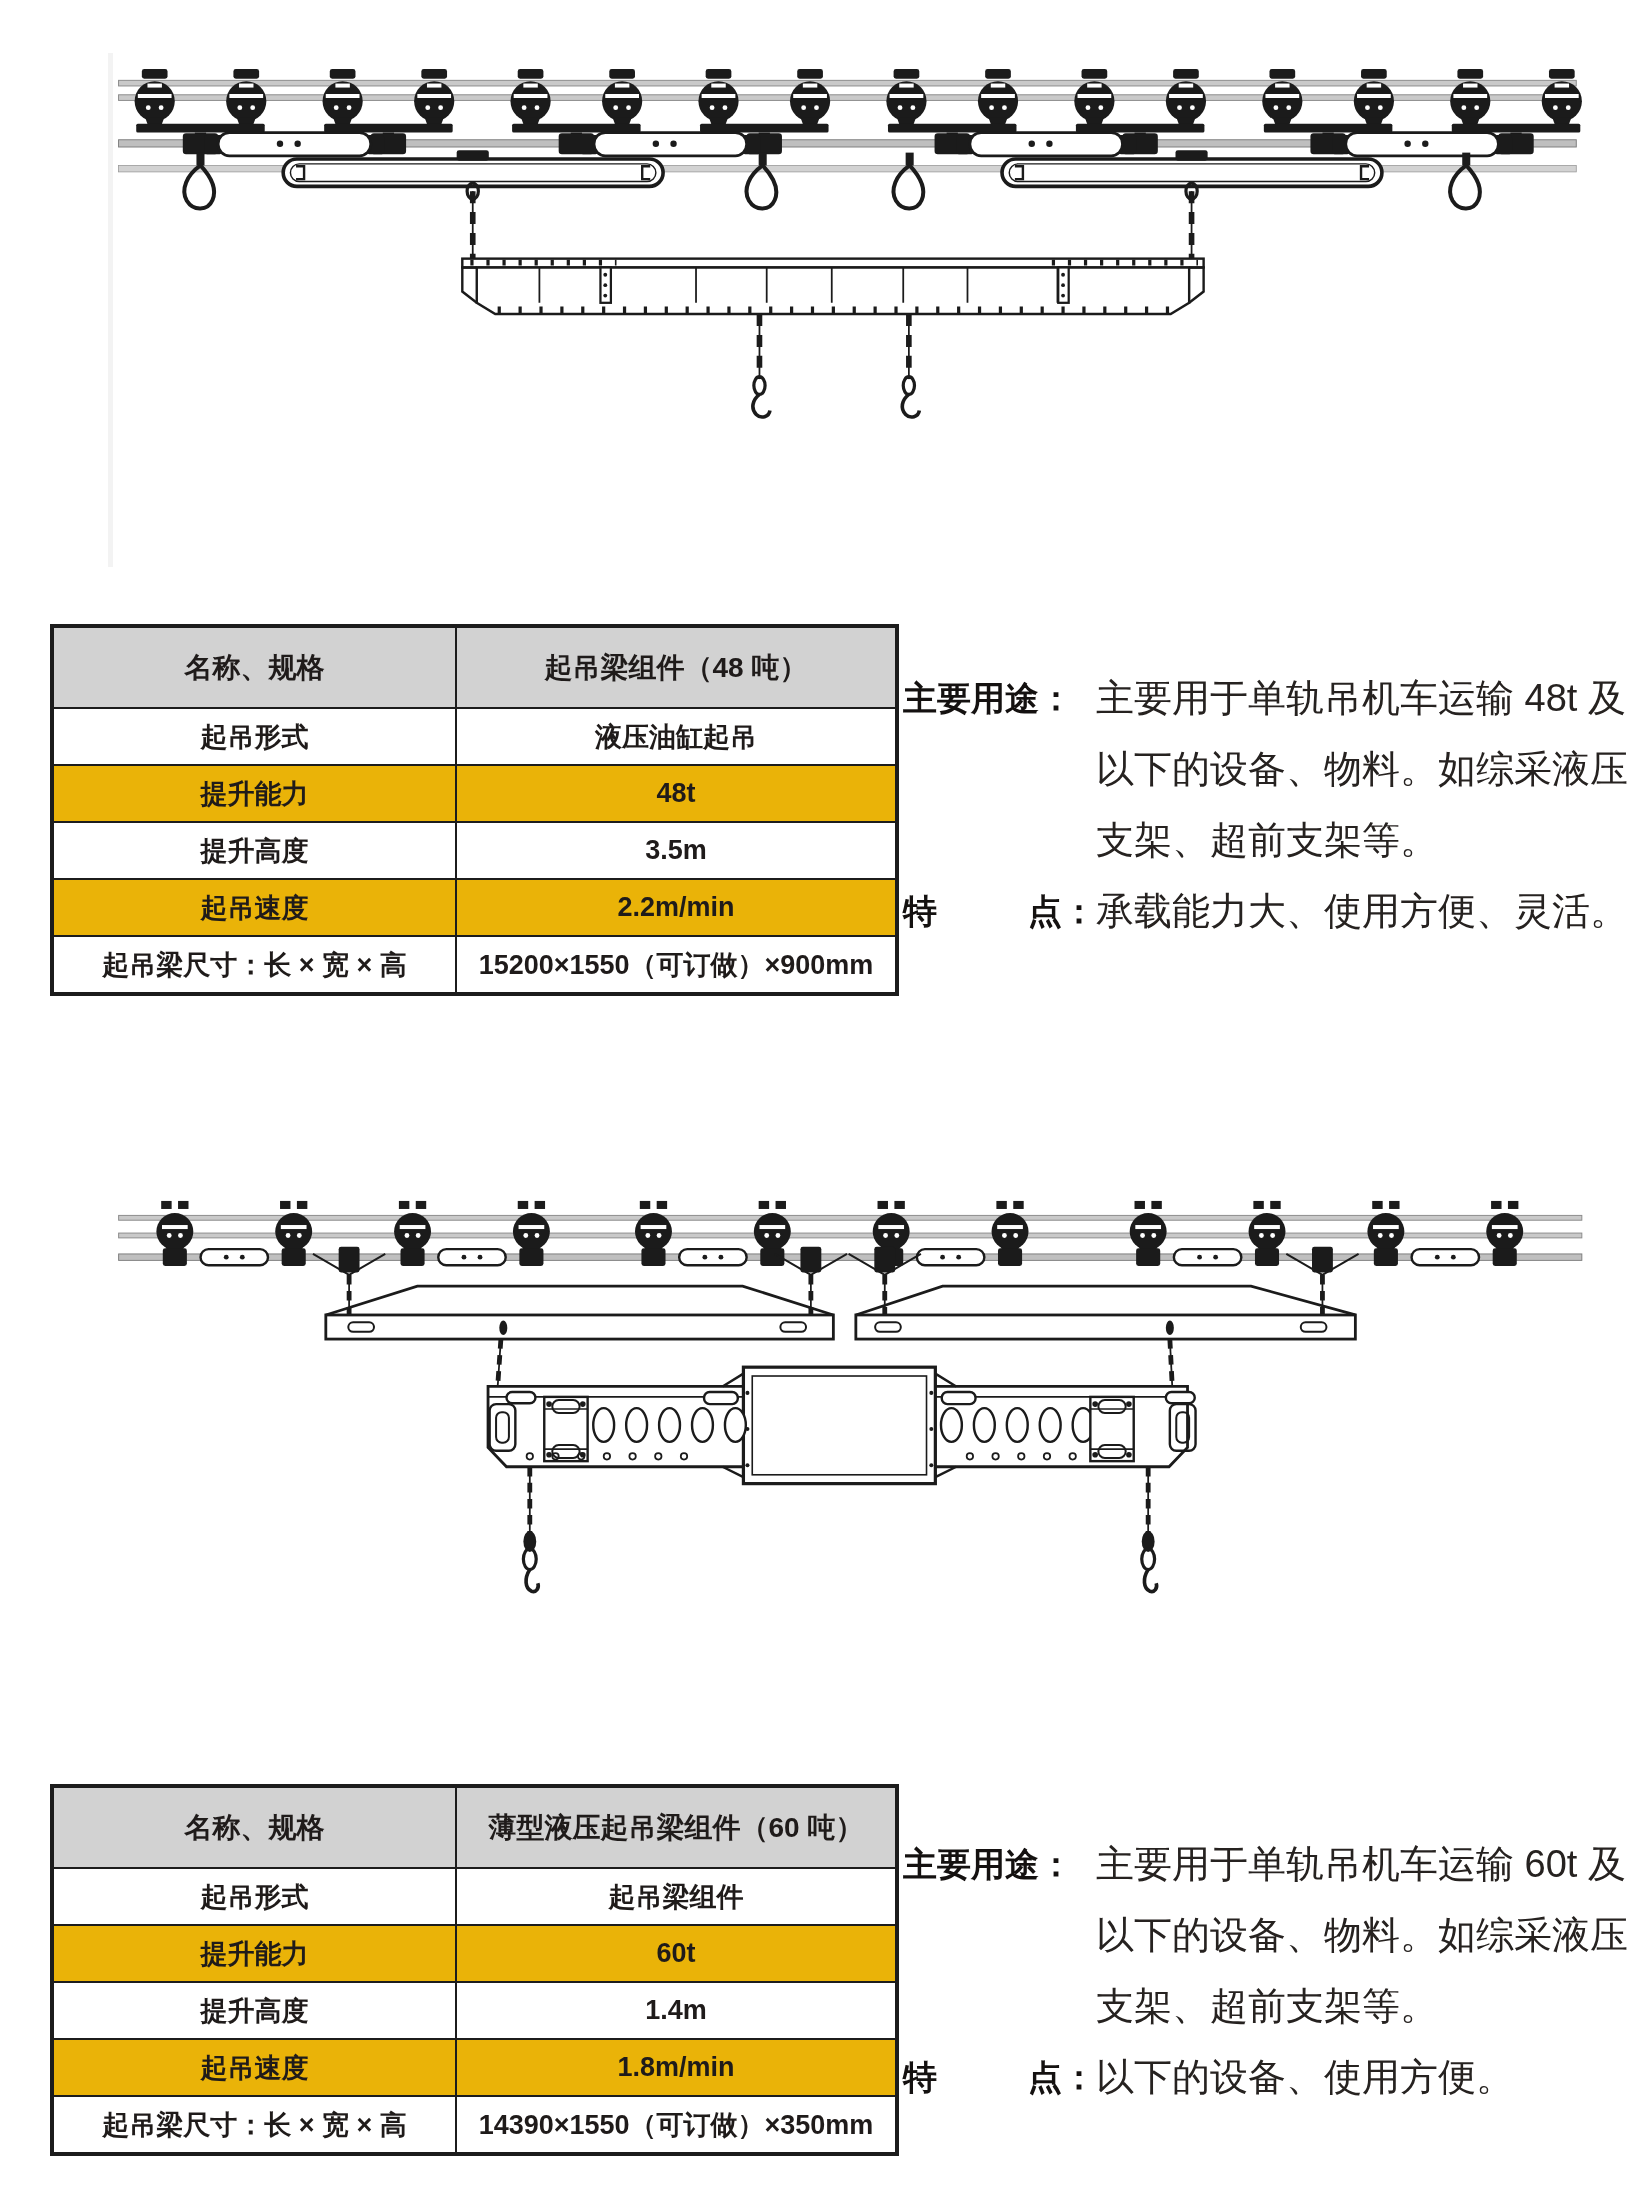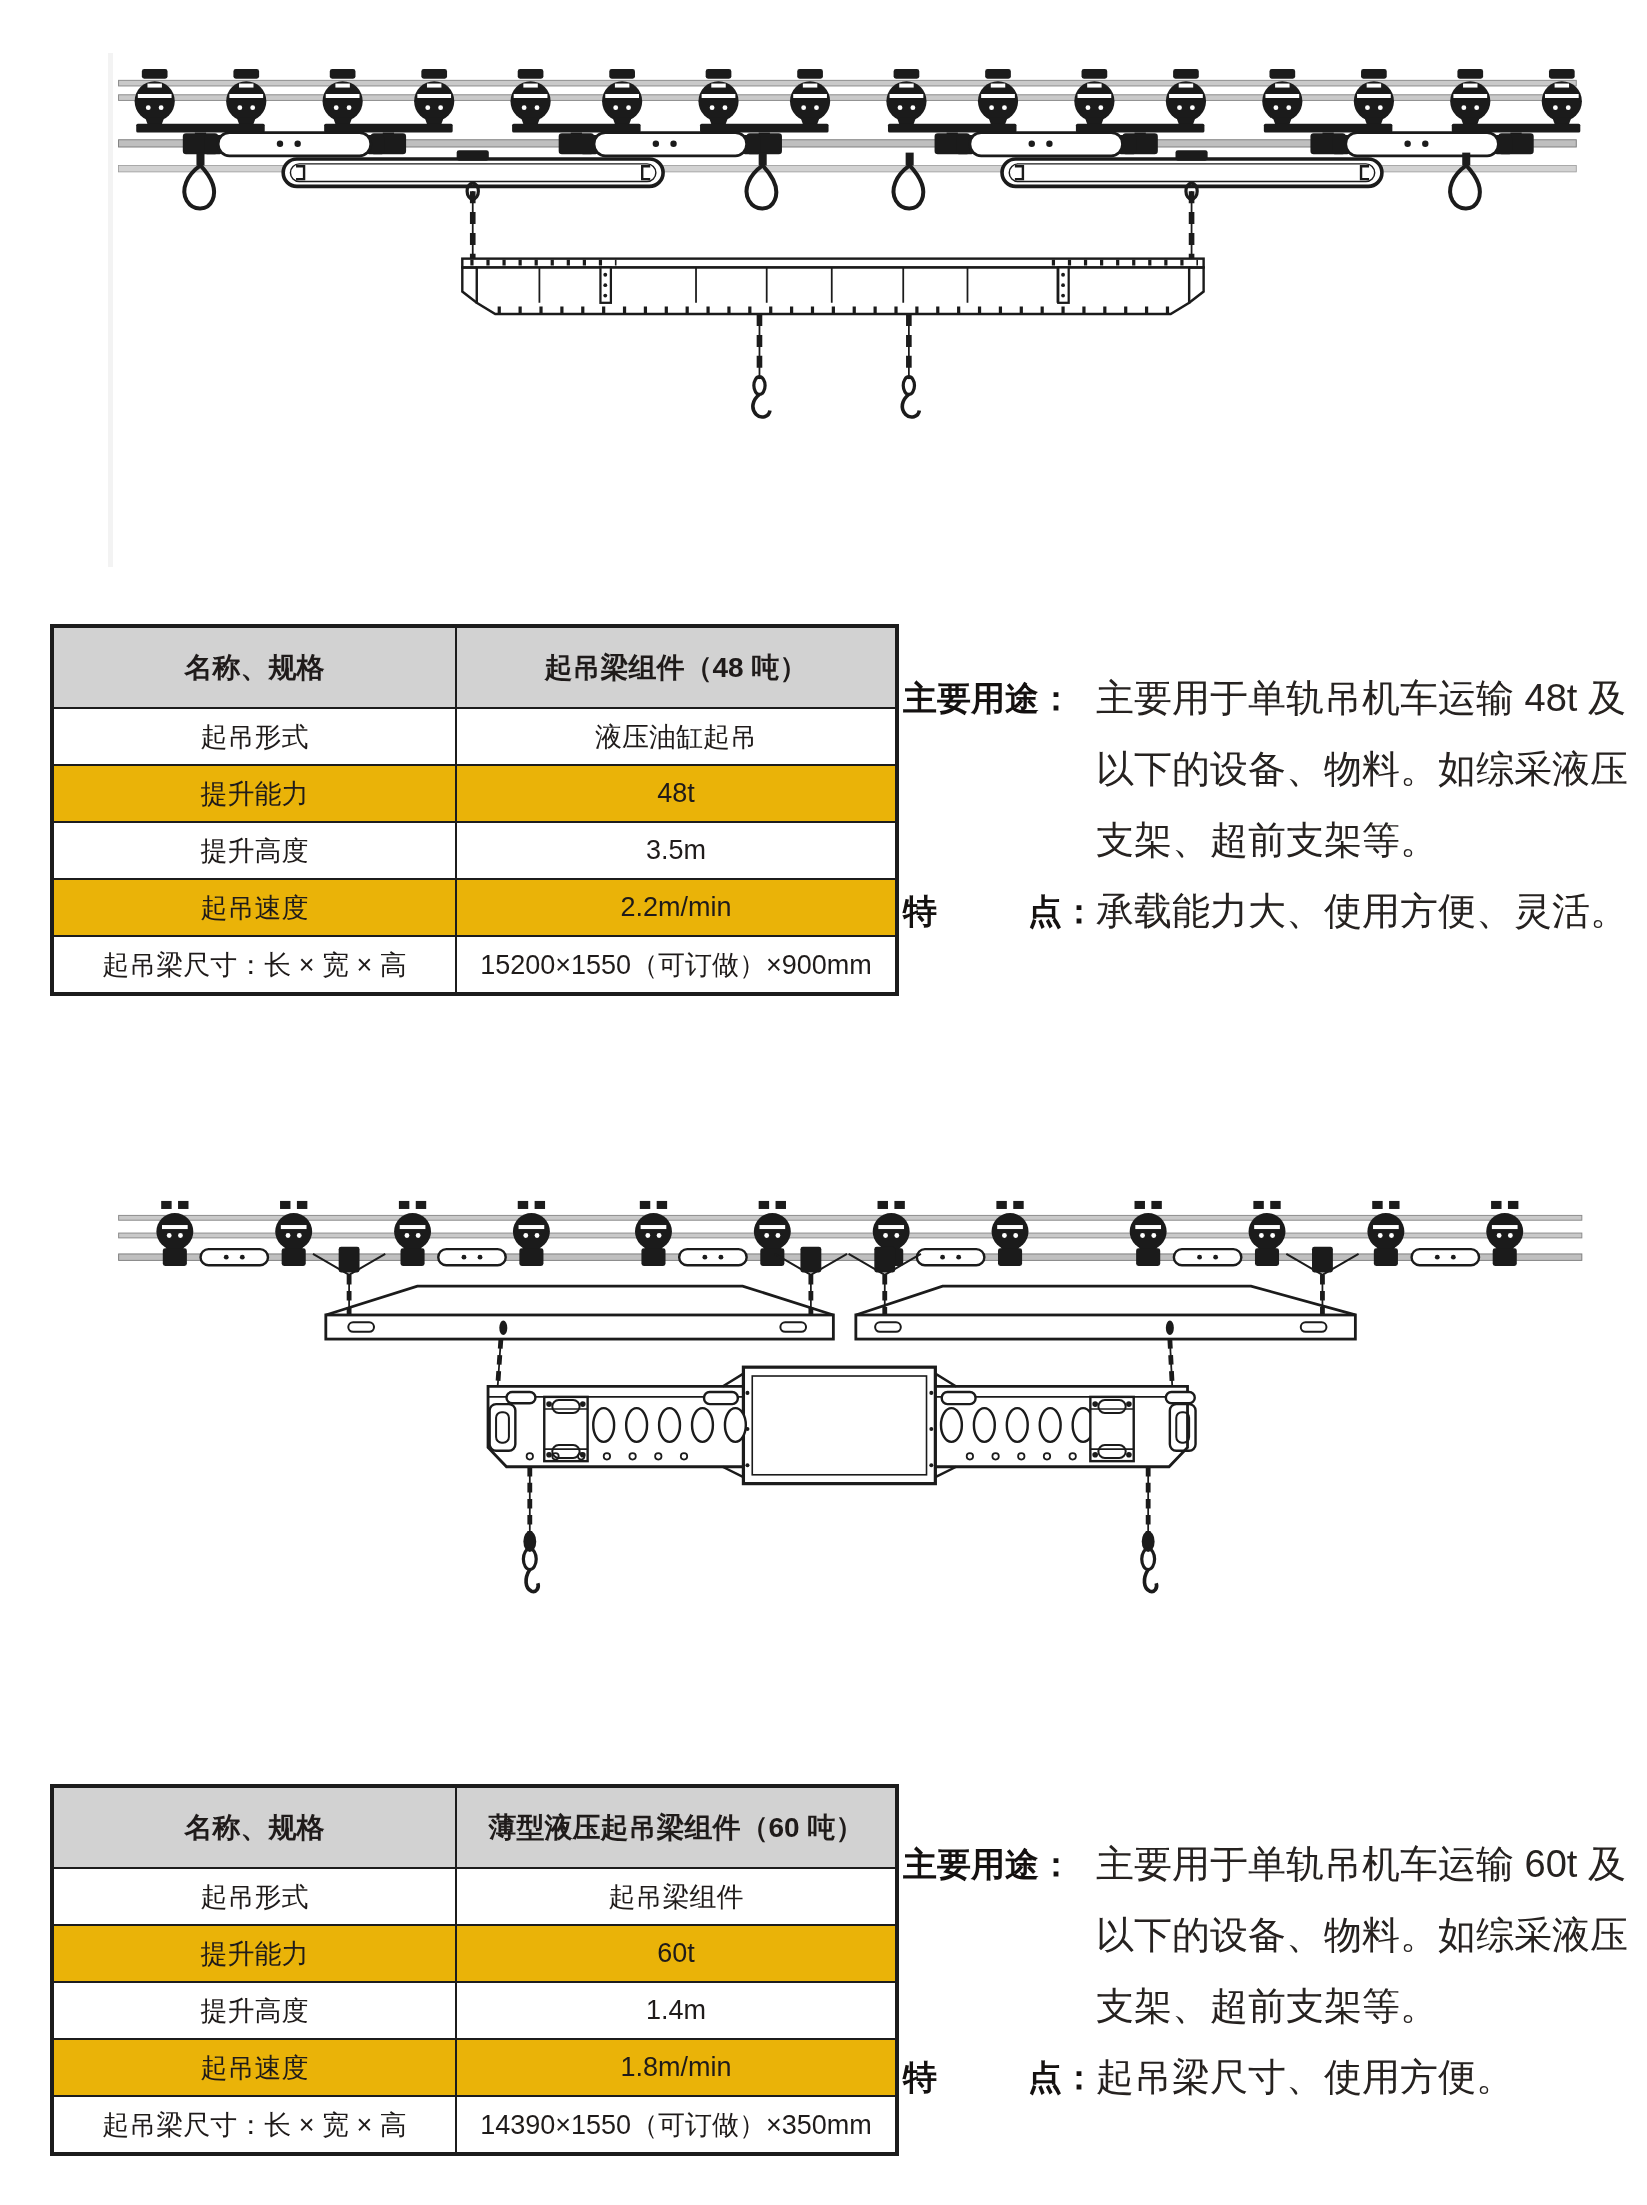--- a/index.html
+++ b/index.html
@@ -18,21 +18,21 @@
   .wht{fill:#ffffff;stroke:#1b1b1b;}
   .blkf{fill:#1b1b1b;}
   .ln{stroke:#1b1b1b;fill:none;}
   .chain-thick{stroke:#1b1b1b;stroke-width:7;stroke-dasharray:15 11;fill:none;}
   .chain-mid{stroke:#1b1b1b;stroke-width:6;stroke-dasharray:12 8;fill:none;}
   .chain-core{stroke:#1b1b1b;stroke-width:2.2;fill:none;}
   
   .spec-table{position:absolute;left:50px;border-collapse:collapse;table-layout:fixed;background:#fff;border:4px solid #1c1c1c;margin-top:12px;}
   .t1{top:612px;}
   .t2{top:1772px;}
-  .spec-table td{border:2.4px solid #1c1c1c;text-align:center;vertical-align:middle;padding:0 6.4px;font-size:27px;height:55px;background:#ffffff;}
+  .spec-table td{border:2.4px solid #1c1c1c;text-align:center;vertical-align:middle;padding:0 6.4px;font-size:27px;height:55px;background:#ffffff;font-weight:bold;}
   .spec-table tr.hdr td{background:#d2d2d2;font-weight:700;height:79px;font-size:28px;}
   .spec-table tr.alt td{background:#eab308;}
   
   .note{position:absolute;left:903px;width:739px;}
   .n1{top:663px;}
   .n2{top:1829px;}
   .note-row{display:flex;align-items:flex-start;}
   .note-label{flex:0 0 193px;font-weight:700;font-size:34px;line-height:71px;display:flex;justify-content:space-between;white-space:nowrap;color:#141110;}
   .note-body{font-size:38px;line-height:71px;white-space:nowrap;color:#262220;}
 </style>
@@ -447,17 +447,17 @@
       <div>以下的设备、物料。如综采液压</div>
       <div>支架、超前支架等。</div>
     </div>
   </div>
   <div class="note-row">
     <div class="note-label">
       <span>特</span>
       <span>点：</span>
     </div>
     <div class="note-body">
-      <div>起吊梁尺寸、使用方便。</div>
+      <div>以下的设备、使用方便。</div>
     </div>
   </div>
 </div>
 
 
 </body></html>

